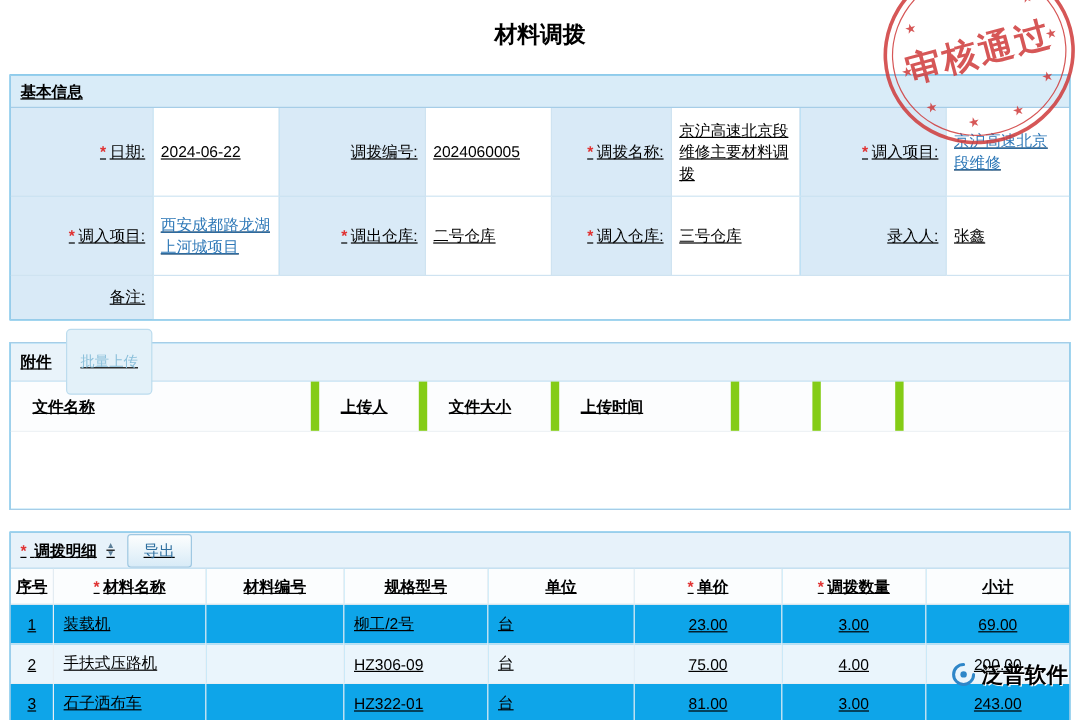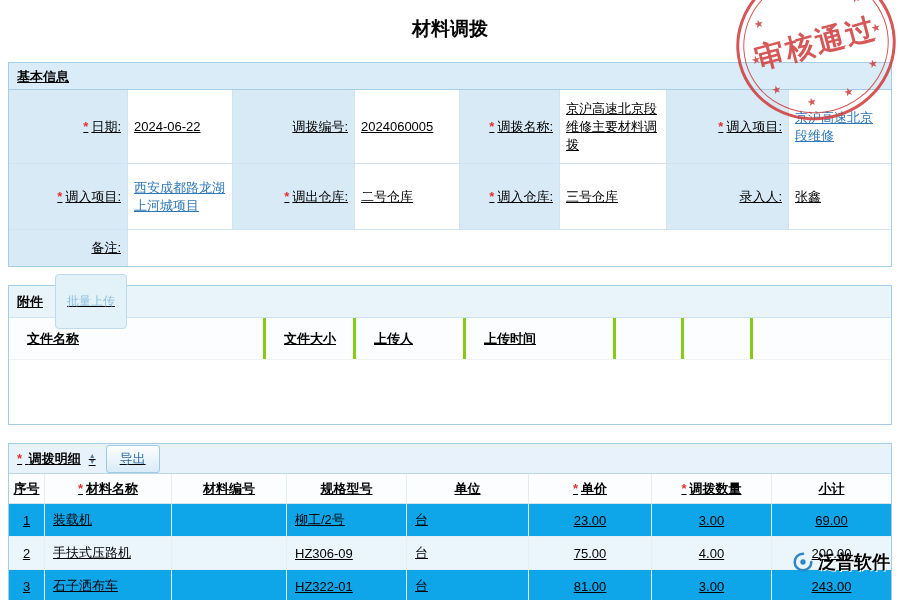--- a/index.html
+++ b/index.html
@@ -42,21 +42,21 @@
   .link { color:#2f79b8; text-decoration:underline; cursor:pointer; }
 
   
   .att-bar { height:32px; background:#e9f3fa; border-bottom:1px solid #cfe3f1;
              display:flex; align-items:center; gap:12px; padding-left:8px; font-size:13px; font-weight:bold; }
   .btn-upload { background:#e3f1f9; border:1px solid #bcdcee; color:#8abfda; font-size:12px;
                 padding:18px 11px; border-radius:4px; font-weight:normal; cursor:pointer; }
   .att-head { display:grid; grid-template-columns:257px 90px 110px 150px 68px 69px 1fr; height:42px;
               background:#fcfdfe; border-bottom:1px solid #eef2f5; }
   .att-th { display:flex; align-items:center; font-size:13px; font-weight:bold;
-            border-right:3px solid #84cc16; padding-left:18px; }
+            border-right:7px solid #84cc16; padding-left:18px; }
   .att-th:last-child { border-right:none; }
   .att-body { height:64px; background:#fff; }
 
   
   .det-bar { height:30px; background:#e7f2fa; border-bottom:1px solid #b9d8ec;
              display:flex; align-items:center; gap:8px; padding-left:8px; font-size:13px; font-weight:bold; }
   .sort-icon { display:inline-flex; flex-direction:column; line-height:6px; font-size:7px;
                color:#5c7f99; cursor:pointer; margin-right:2px; }
   .btn-export { background:linear-gradient(#fdfefe,#d8ebf7); border:1px solid #9fc8e2; color:#2f6f9f;
                 font-size:13px; padding:4px 13px; border-radius:3px; font-weight:normal; cursor:pointer; }
@@ -152,22 +152,22 @@
   </div>
 </div>
 
 <div class="section">
   <div class="att-bar">
     <span>附件</span>
     <button class="btn-upload">批量上传</button>
   </div>
   <div class="att-head">
     <div class="att-th">文件名称</div>
+    <div class="att-th">上传人</div>
     <div class="att-th">文件大小</div>
-    <div class="att-th">上传人</div>
     <div class="att-th">上传时间</div>
     <div class="att-th"></div>
     <div class="att-th"></div>
     <div class="att-th"></div>
   </div>
   <div class="att-body"></div>
 </div>
 
 <div class="section">
   <div class="det-bar">

